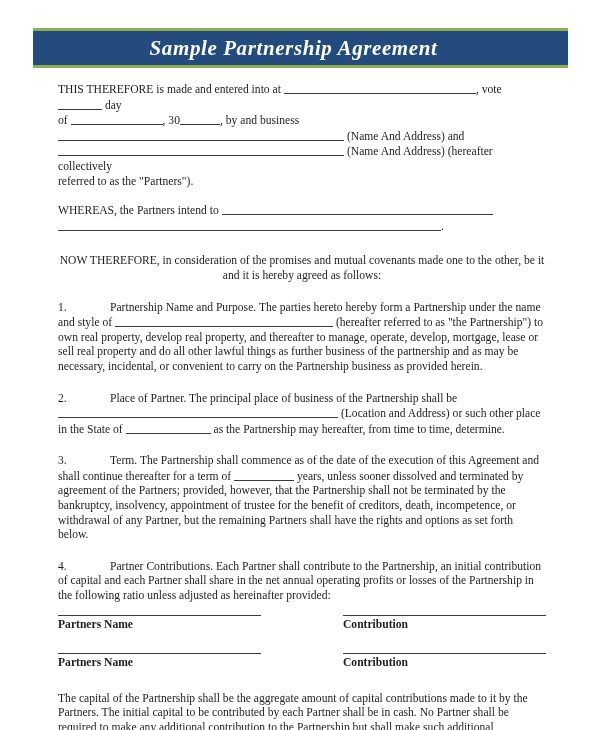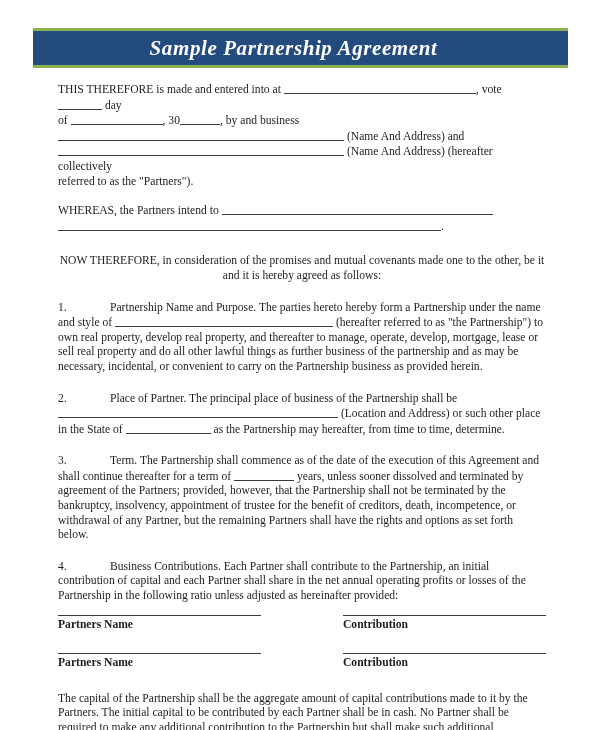--- a/index.html
+++ b/index.html
@@ -147,21 +147,21 @@
     <p class="para gap-lg">
       <span class="num-lead">2.</span><span>Place of Partner.</span><span>  The principal place of business of the Partnership shall be </span><br>
       <span class="fill" style="width:280px;"></span><span> (Location and Address) or such other place in the State of </span><span class="fill" style="width:85px;"></span><span> as the Partnership may hereafter, from time to time, determine.</span>
     </p>
 
     <p class="para gap-lg">
       <span class="num-lead">3.</span><span>Term.</span><span>  The Partnership shall commence as of the date of the execution of this Agreement and shall continue thereafter for a term of </span><span class="fill" style="width:60px;"></span><span> years, unless sooner dissolved and terminated by agreement of the Partners; provided, however, that the Partnership shall not be terminated by the bankruptcy, insolvency, appointment of trustee for the benefit of creditors, death, incompetence, or withdrawal of any Partner, but the remaining Partners shall have the rights and options as set forth below.</span>
     </p>
 
     <p class="para">
-      <span class="num-lead">4.</span><span>Business Contributions.</span><span>  Each Partner shall contribute to the Partnership, an initial contribution of capital and each Partner shall share in the net annual operating profits or losses of the Partnership in the following ratio unless adjusted as hereinafter provided:</span>
+      <span class="num-lead">4.</span><span>Partner Contributions.</span><span>  Each Partner shall contribute to the Partnership, an initial contribution of capital and each Partner shall share in the net annual operating profits or losses of the Partnership in the following ratio unless adjusted as hereinafter provided:</span>
     </p>
 
     <div class="sig-block">
       <div class="sig-row">
         <div class="sig-cell">
           <div class="sig-rule"></div>
           <div class="sig-label">Partners Name</div>
         </div>
         <div class="sig-cell right">
           <div class="sig-rule"></div>

